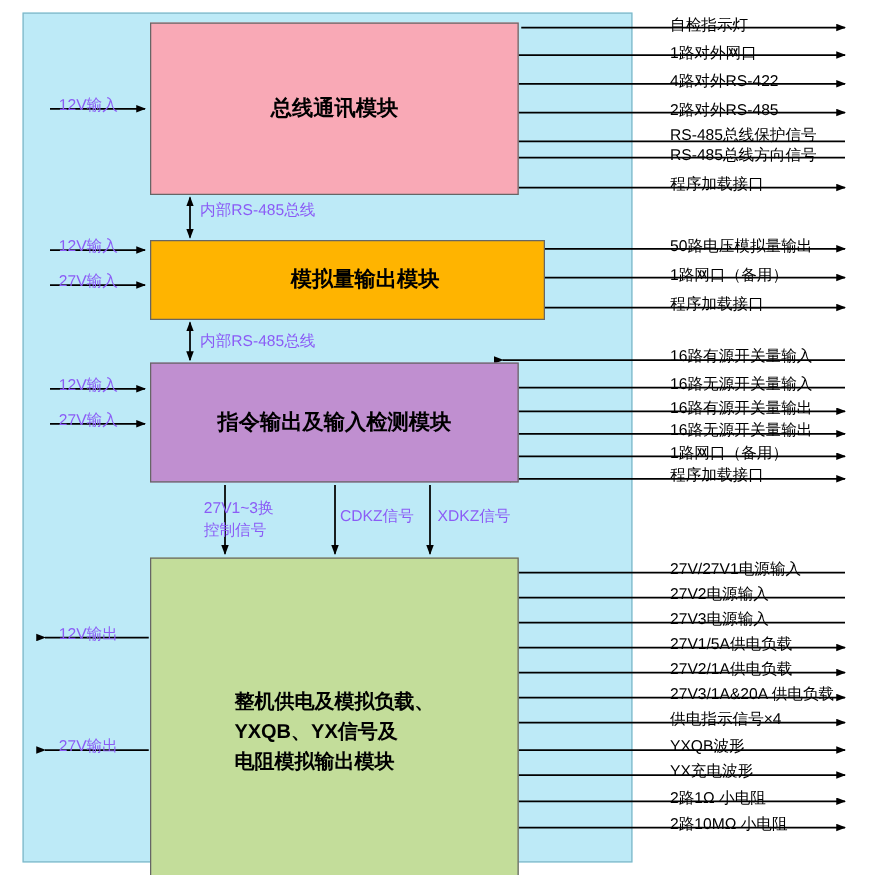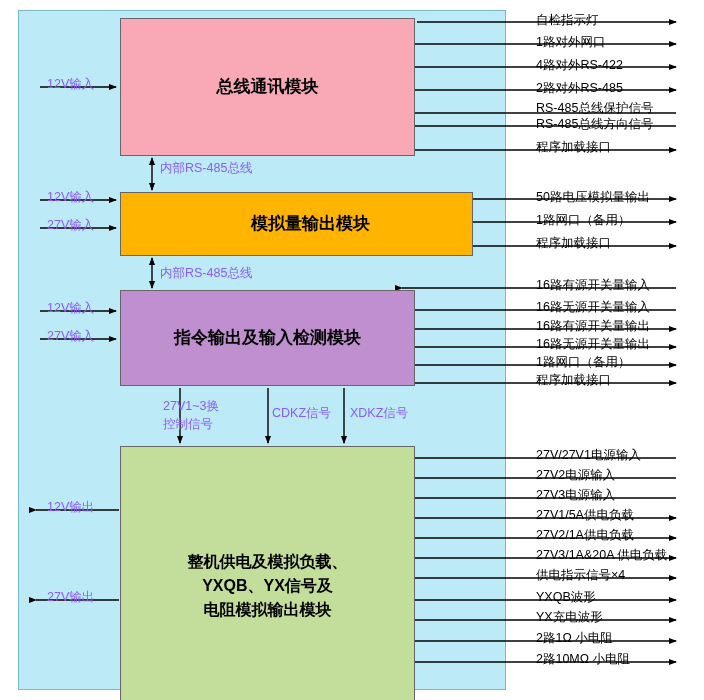--- a/index.html
+++ b/index.html
@@ -29,37 +29,36 @@
     border: 1px solid #7fb7c8;
   }
   
   .module {
     position: absolute;
     box-sizing: border-box;
     border: 1px solid #666666;
     display: flex;
     align-items: center;
     justify-content: center;
-    text-align: center;
     font-weight: bold;
     color: #000000;
     line-height: 1.5;
   }
   #module-bus {
     left: 120px;
     top: 18px;
     width: 295px;
     height: 138px;
     background: #f9a9b6;
     font-size: 17px;
   }
   #module-analog {
     left: 120px;
     top: 192px;
-    width: 353px;
+    width: 316px;
     height: 64px;
     background: #ffb400;
     font-size: 17px;
     padding-left: 28px;
   }
   #module-cmd {
     left: 120px;
     top: 290px;
     width: 295px;
     height: 96px;

